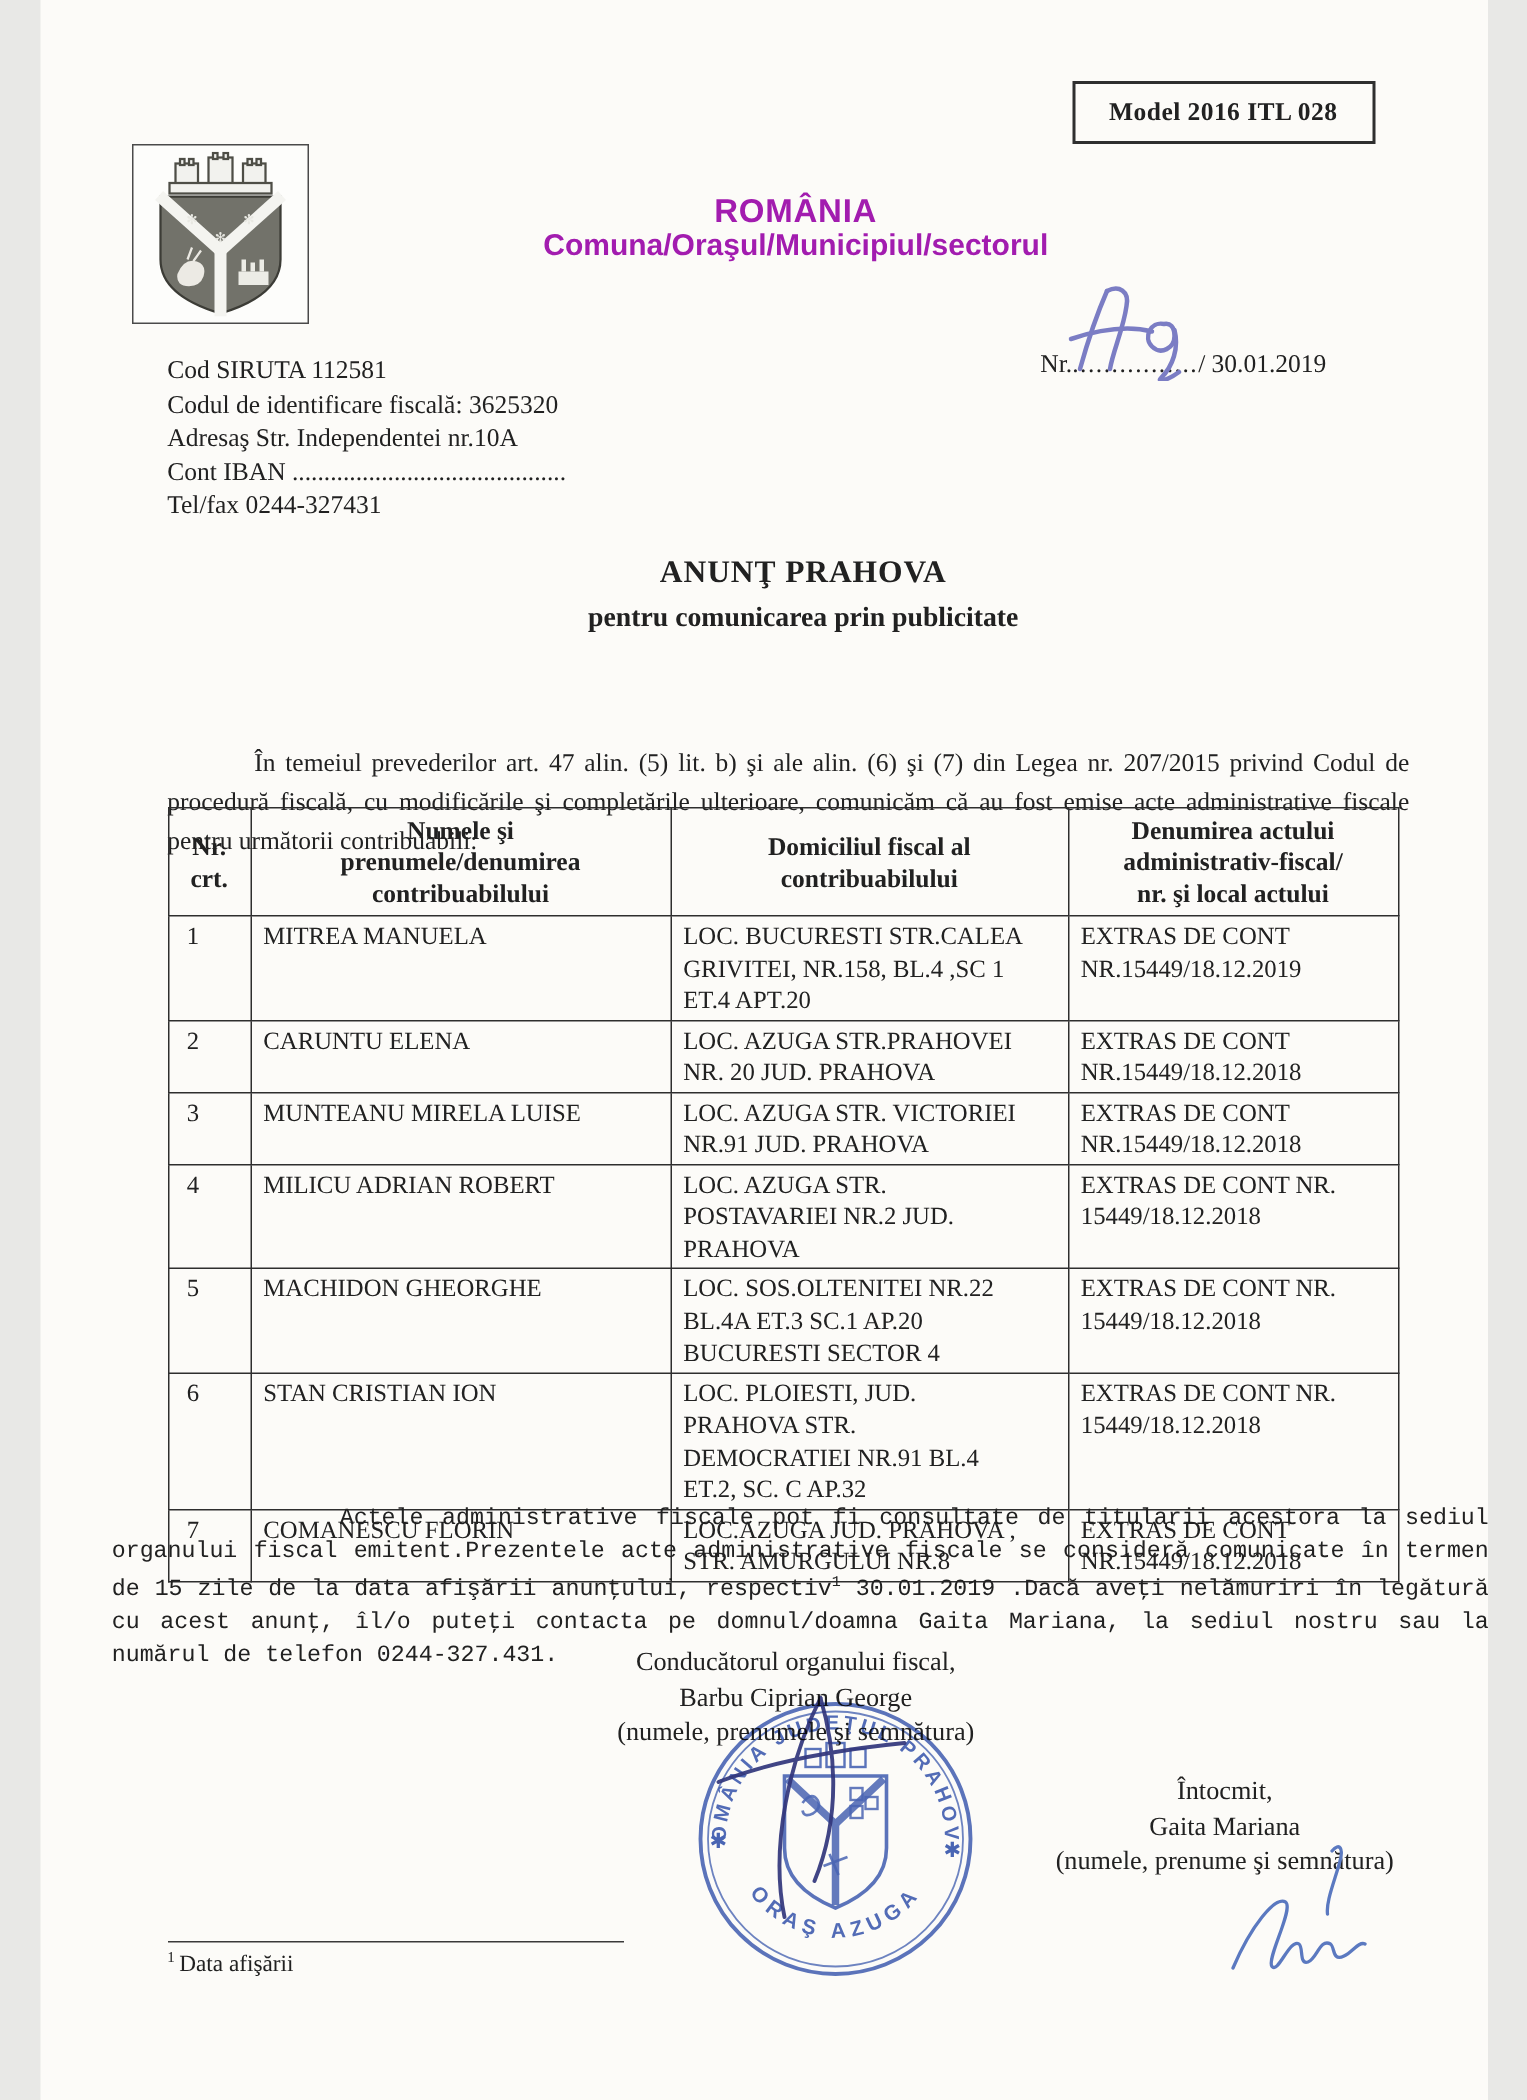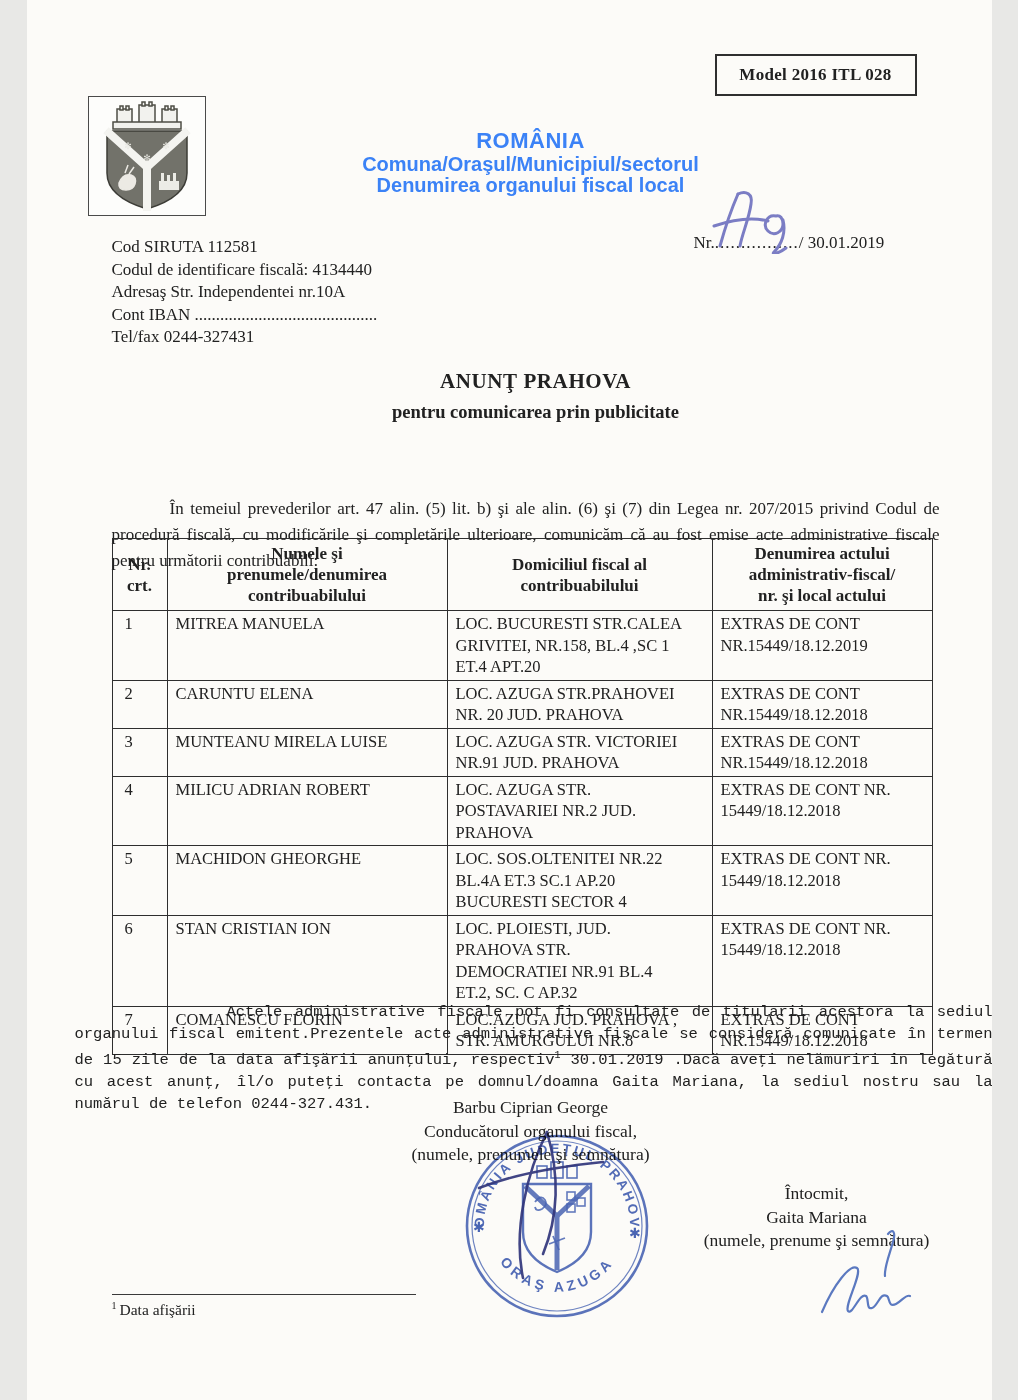--- a/index.html
+++ b/index.html
@@ -21,21 +21,21 @@
   }
   
   .coa-box {
     position:absolute; left:61px; top:96px; width:118px; height:120px;
     border:1.5px solid #4a4a4a; background:#fdfdfb;
     display:flex; align-items:center; justify-content:center;
   }
   
   .header-center {
     position:absolute; left:259px; top:128px; width:490px; text-align:center;
-    font-family:"Liberation Sans","DejaVu Sans",sans-serif; color:#3b82f6;
+    font-family:"Liberation Sans","DejaVu Sans",sans-serif; color:#a21caf;
   }
   .header-center .country { font-size:22px; font-weight:bold; letter-spacing:.5px; }
   .header-center .sub { font-size:20px; font-weight:bold; line-height:21px; }
   
   .issuer { position:absolute; left:85px; top:236px; font-size:17px; line-height:22.6px; }
   .nr-line { position:absolute; left:667px; top:233px; font-size:17px; }
   .nr-line .dots { letter-spacing:1px; }
   .hand-number { position:absolute; left:683px; top:188px; }
   
   .doc-title { position:absolute; left:0; top:369px; width:1018px; text-align:center;
@@ -125,26 +125,25 @@
         <rect x="66" y="72" width="3" height="8"></rect>
         <rect x="72" y="74" width="3" height="6"></rect>
         <rect x="78" y="72" width="3" height="8"></rect>
       </g>
     </svg>
   </div>
 
   <div class="header-center">
     <div class="country">ROMÂNIA</div>
     <div class="sub">Comuna/Oraşul/Municipiul/sectorul</div>
-    <div class="sub">Denumirea organului fiscal local</div>
   </div>
 
   <div class="issuer">
       <div>Cod SIRUTA 112581</div>
-      <div>Codul de identificare fiscală: 4134440</div>
+      <div>Codul de identificare fiscală: 3625320</div>
       <div>Adresaş Str. Independentei nr.10A</div>
       <div>Cont IBAN ...........................................</div>
       <div>Tel/fax 0244-327431</div>
     </div>
 
   <div class="nr-line">
     <span>Nr.</span><span class="dots">................</span><span>/ 30.01.2019</span>
   </div>
 
   <svg class="hand-number" width="96" height="66" viewBox="0 0 96 66">
@@ -246,22 +245,22 @@
 NR.15449/18.12.2018</td>
         </tr>
       </tbody>
   </table>
 
   <p class="notice">
     <span>Actele administrative fiscale pot fi consultate de titularii acestora la sediul organului fiscal emitent.Prezentele acte administrative fiscale se consideră comunicate în termen de 15 zile de la data afişării anunţului, respectiv</span><sup>1</sup><span> 30.01.2019 .Dacă aveţi nelămuriri în legătură cu acest anunţ, îl/o puteţi contacta pe domnul/doamna Gaita Mariana, la sediul nostru sau la numărul de telefon 0244-327.431.</span>
   </p>
 
   <div class="sig-left">
+    <div>Conducătorul organului fiscal,</div>
     <div>Barbu Ciprian George</div>
-    <div>Conducătorul organului fiscal,</div>
     <div>(numele, prenumele şi semnătura)</div>
   </div>
 
   <svg class="stamp" width="212" height="200" viewBox="0 0 212 200">
     <g fill="none" stroke="#4a66b8">
       <circle cx="106" cy="100" r="90" stroke-width="2.6" opacity=".9"></circle>
       <circle cx="106" cy="100" r="85" stroke-width="1.2" opacity=".8"></circle>
     </g>
     <defs>
       <path id="arcT" d="M 33 100 A 73 73 0 0 1 179 100"></path>

